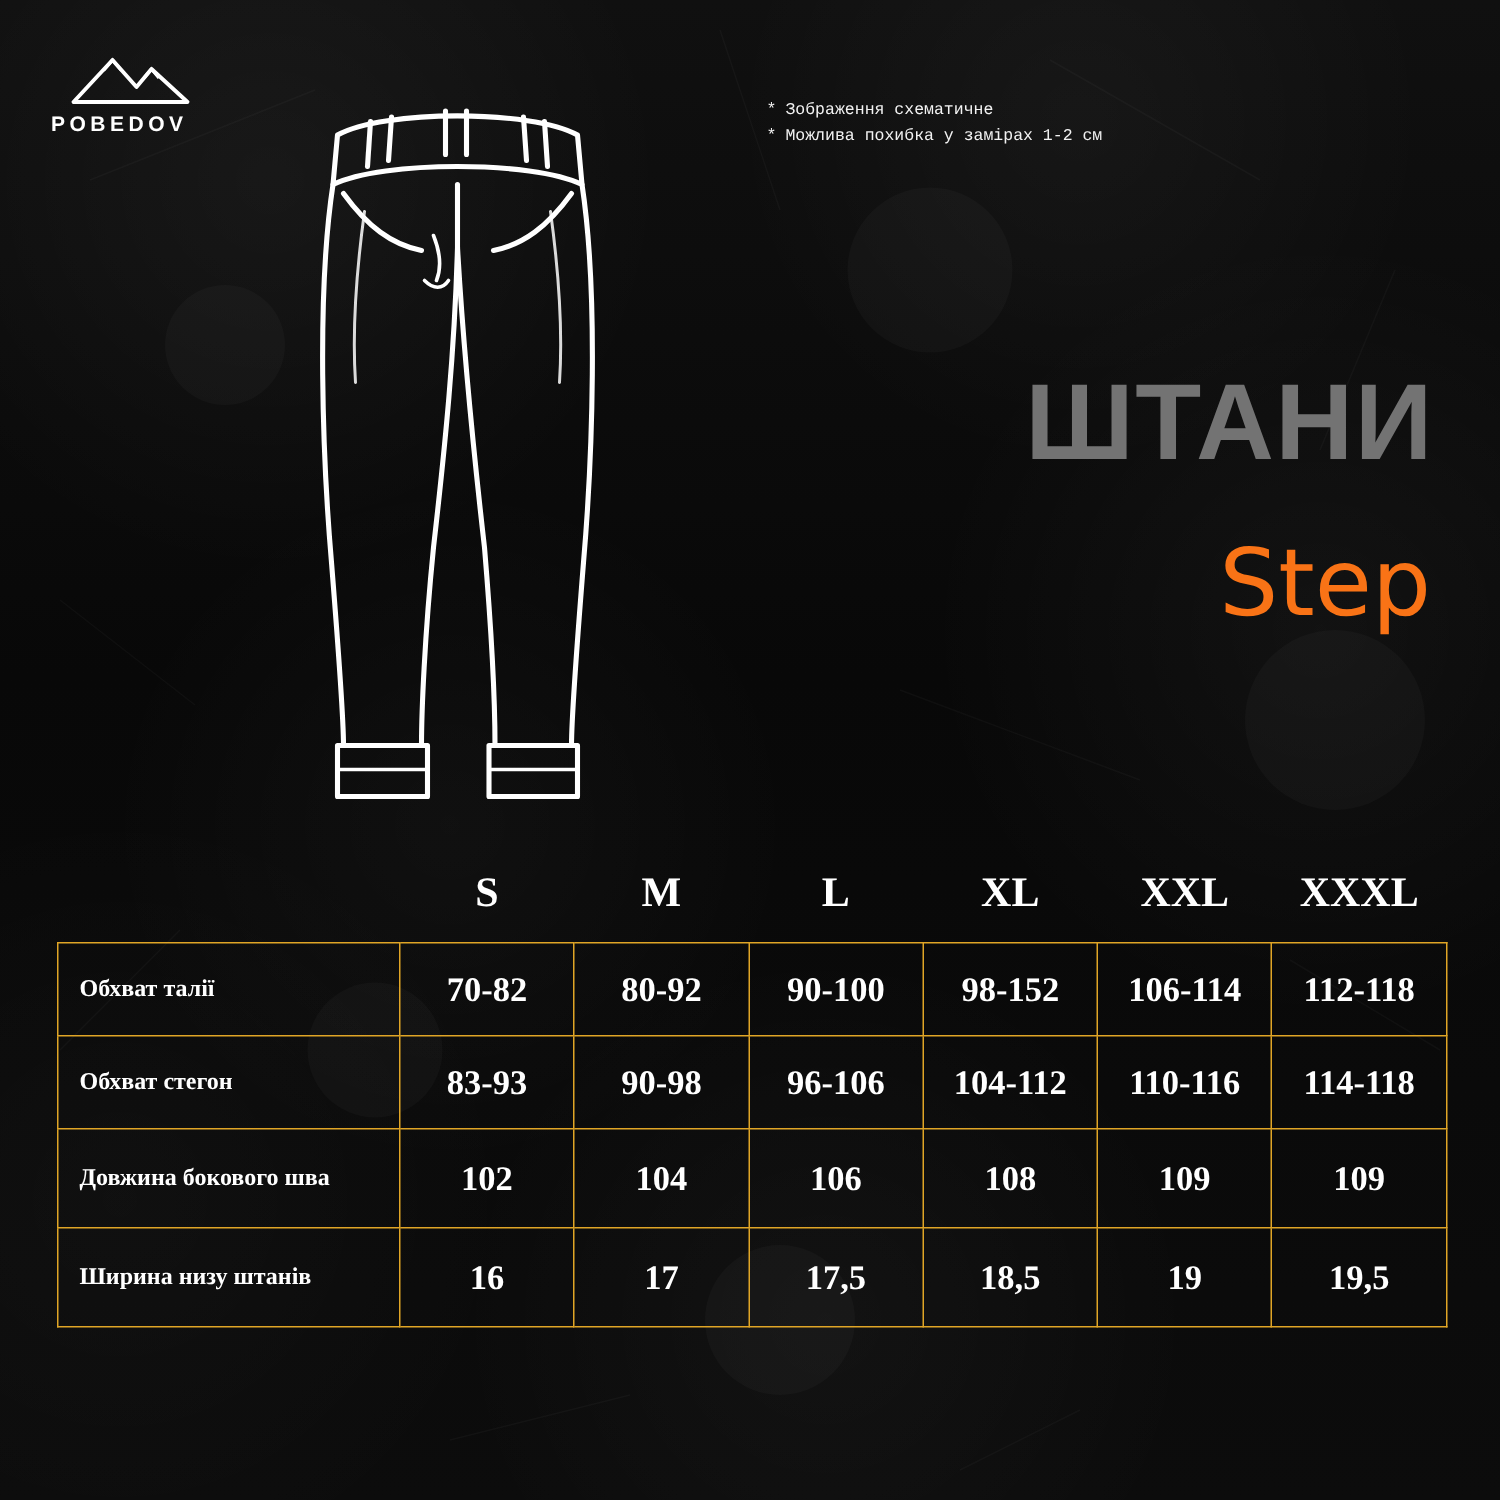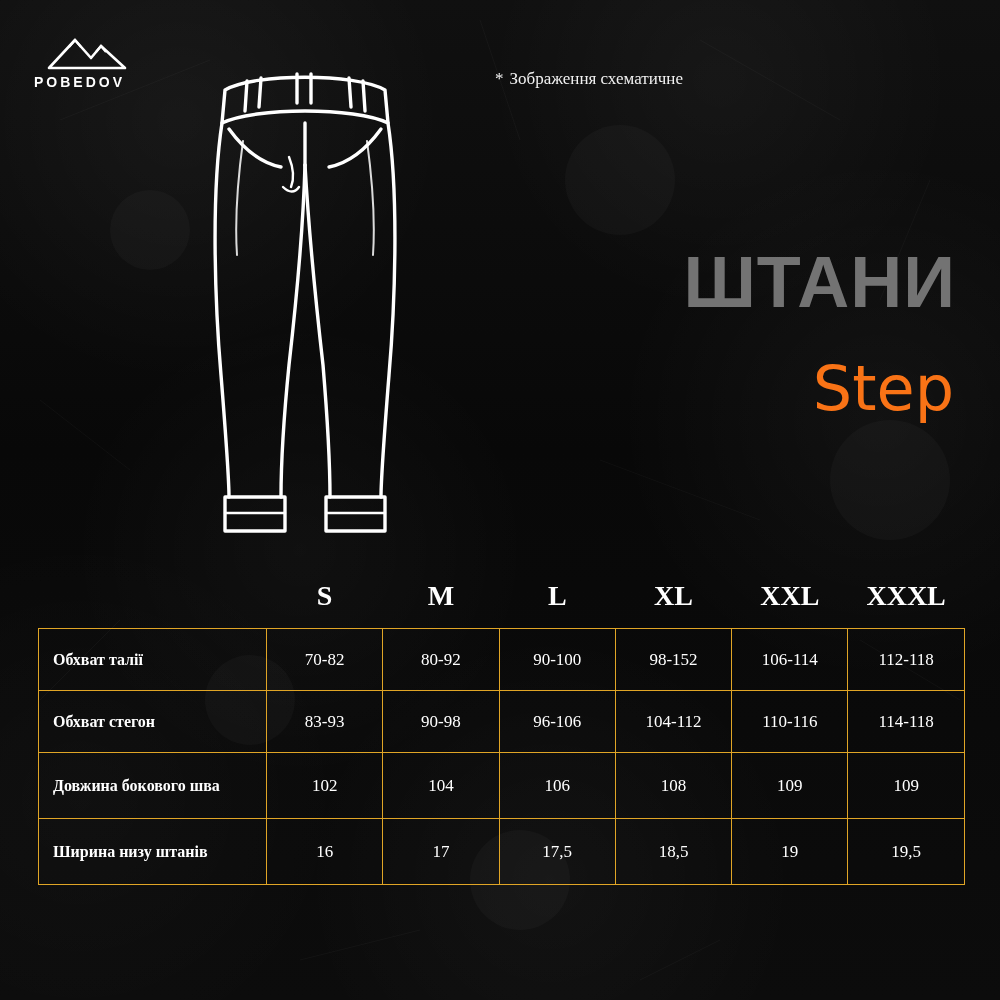--- a/index.html
+++ b/index.html
@@ -56,24 +56,25 @@
   }
 
   
   .notes {
     position: absolute;
     left: 495px;
     top: 66px;
     line-height: 1.55;
   }
   .note {
-    font-size: 17px;
+    font-size: 11px;
     color: #f2f2f2;
     white-space: nowrap;
-    font-family: Liberation Serif, serif;
+    font-family: Liberation Mono, monospace;
+    margin-left: 16px;
   }
   .note .star { color: #f2f2f2; margin-right: 6px; }
 
   
   .illustration {
     position: absolute;
     left: 185px;
     top: 45px;
     width: 240px;
     height: 490px;
@@ -127,22 +128,22 @@
     font-size: 28px;
     font-weight: 700;
     color: #ffffff;
     padding: 0 0 16px 0;
     text-align: center;
     font-family: "Liberation Serif", serif;
   }
   table.sizes td {
     border: 1px solid #e0a526;
     height: 62px;
-    font-size: 17px;
-    font-weight: 400;
+    font-size: 23px;
+    font-weight: 700;
     color: #ffffff;
     text-align: center;
     font-family: "Liberation Serif", serif;
   }
   table.sizes td.row-label {
     text-align: left;
     padding: 0 10px 0 14px;
     font-size: 16px;
     font-weight: 700;
     line-height: 1.25;
@@ -183,20 +184,23 @@
       <path d="M30 13 L36 6 L42 13" fill="none" stroke="#ffffff" stroke-width="2.2"></path>
       <path d="M57 18 L62 12 L67 18" fill="none" stroke="#ffffff" stroke-width="2.2"></path>
     </svg>
     <div class="logo-text">POBEDOV</div>
   </div>
 
   <div class="notes">
     <div class="note">
       <span class="star">*</span><span>Зображення схематичне</span>
     </div>
+    <div class="note">
+      <span class="star">*</span><span>Можлива похибка у замірах 1-2 см</span>
+    </div>
   </div>
 
   <svg class="illustration" viewBox="0 0 240 490">
     <g fill="none" stroke="#ffffff" stroke-width="3.4" stroke-linecap="round" stroke-linejoin="round">
 
       <path d="M40 45 C 70 28, 170 28, 200 45 L203 78 C 170 62, 70 62, 37 78 Z"></path>
 
       <path d="M62 36 L60 66"></path>
       <path d="M76 33 L74 62"></path>
       <path d="M112 29 L112 58"></path>

